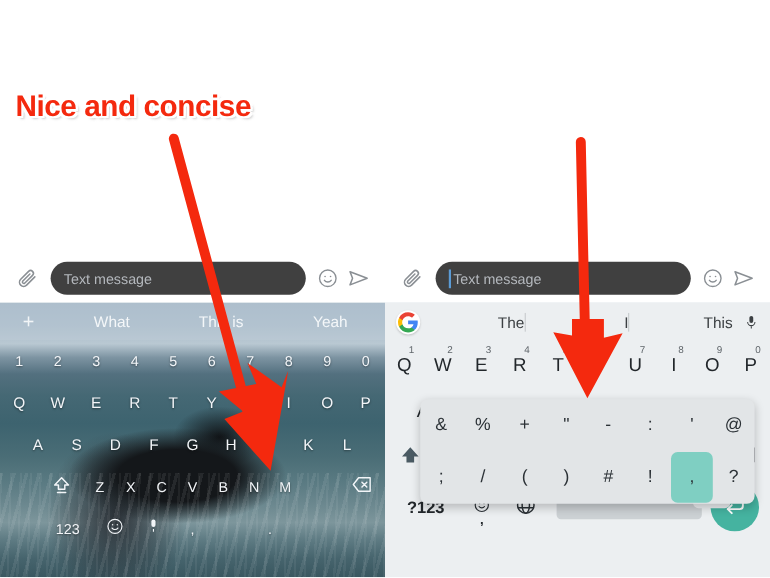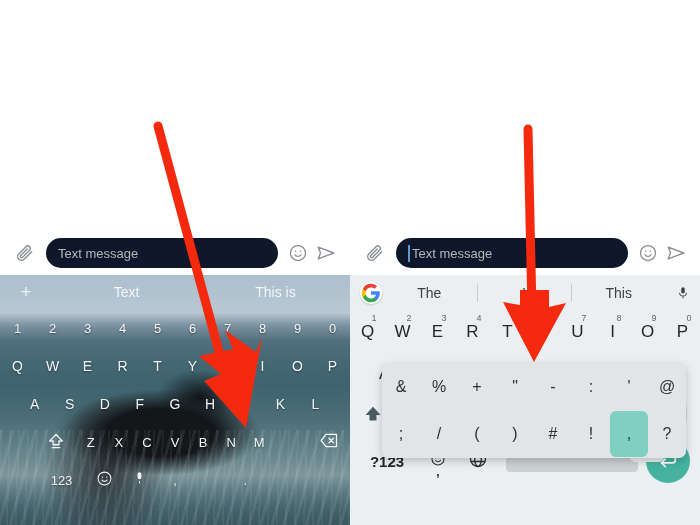--- a/index.html
+++ b/index.html
@@ -32,21 +32,21 @@
 
   .arrow-svg { position: absolute; left: 0; top: 0; width: 700px; height: 525px; pointer-events: none; z-index: 40; }
 
   
   .compose {
     position: absolute; left: 0; width: 350px; height: 42px; top: 232px;
     background: #ffffff; display: flex; align-items: center; padding: 0 10px;
   }
   .compose .clip { width: 30px; display:flex; align-items:center; justify-content:center; color:#8a8f94; }
   .compose .field {
-    flex: 1; height: 30px; background: #0f172a; border-radius: 16px;
+    flex: 1; height: 30px; background: #404040; border-radius: 16px;
     display: flex; align-items: center; padding: 0 12px; margin: 0 6px; position: relative; text-align: right;
   }
   .compose .placeholder { color: #b4b8bd; font-size: 13px; }
   .caret {
     width: 2px; height: 17px; background: #5b9bd5; margin-right: 2px; flex: 0 0 auto;
   }
   .compose .emoji-btn { width: 28px; display:flex; align-items:center; justify-content:center; color:#8a8f94; }
   .compose .send-btn  { width: 28px; display:flex; align-items:center; justify-content:center; color:#8a8f94; }
 
   
@@ -100,21 +100,21 @@
   }
   .kb-right .sugg {
     position:absolute; left:0; top:0; width:350px; height:36px;
     display:flex; align-items:center; background:#eceff1;
   }
   .g-logo {
     width:22px; height:22px; border-radius:50%; background:#fff; margin-left:10px;
     position:relative; box-shadow:0 1px 2px rgba(0,0,0,0.18); flex:0 0 auto;
   }
   .kb-right .sugg .s {
-    flex:1; text-align:center; font-size:14px; color:#3c4043; position:relative;
+    flex:1; text-align:right; font-size:14px; color:#3c4043; position:relative;
   }
   .kb-right .sugg .s + .s::before {
     content:""; position:absolute; left:0; top:50%; transform:translateY(-50%);
     width:1px; height:17px; background:#c6cacd;
   }
   .kb-right .mic { width:34px; display:flex; align-items:center; justify-content:center; color:#3c4043; }
 
   .kb-right .rows { position:absolute; left:0; top:36px; width:350px; }
   .kb-right .row { display:flex; align-items:center; height:42px; }
   .kb-right .key {
@@ -189,22 +189,23 @@
           <path d="M3.5 5.5 20.5 12 3.5 18.5 6 12z"></path>
         </svg>
       </div>
     </div>
 
     <div class="kb-left">
       <div class="photo"></div>
 
       <div class="sugg">
         <div class="plus">+</div>
-        <div class="s">Text</div>
+        <div class="s">What</div>
         <div class="s">This is</div>
+        <div class="s">Yeah</div>
       </div>
 
       <div class="rows">
         <div class="row numrow">
           <div class="key">1</div>
           <div class="key">2</div>
           <div class="key">3</div>
           <div class="key">4</div>
           <div class="key">5</div>
           <div class="key">6</div>
@@ -275,20 +276,21 @@
           </div>
           <div class="key">,</div>
           <div class="key"></div>
           <div class="key">.</div>
           <div class="key wide"></div>
         </div>
       </div>
 
     </div>
 
+    <div class="annot annot-left">Nice and concise</div>
   </div>
 
   <div class="panel panel-right">
 
     <div class="compose">
       <div class="clip">
         <svg width="20" height="20" viewBox="0 0 24 24" fill="none" stroke="currentColor" stroke-width="1.7" stroke-linecap="round">
           <path d="M20 10.5 11 19.5a4.5 4.5 0 0 1-6.4-6.4l8.6-8.6a3 3 0 0 1 4.3 4.3l-8.6 8.6a1.6 1.6 0 0 1-2.2-2.2l7.9-7.9"></path>
         </svg>
       </div>

